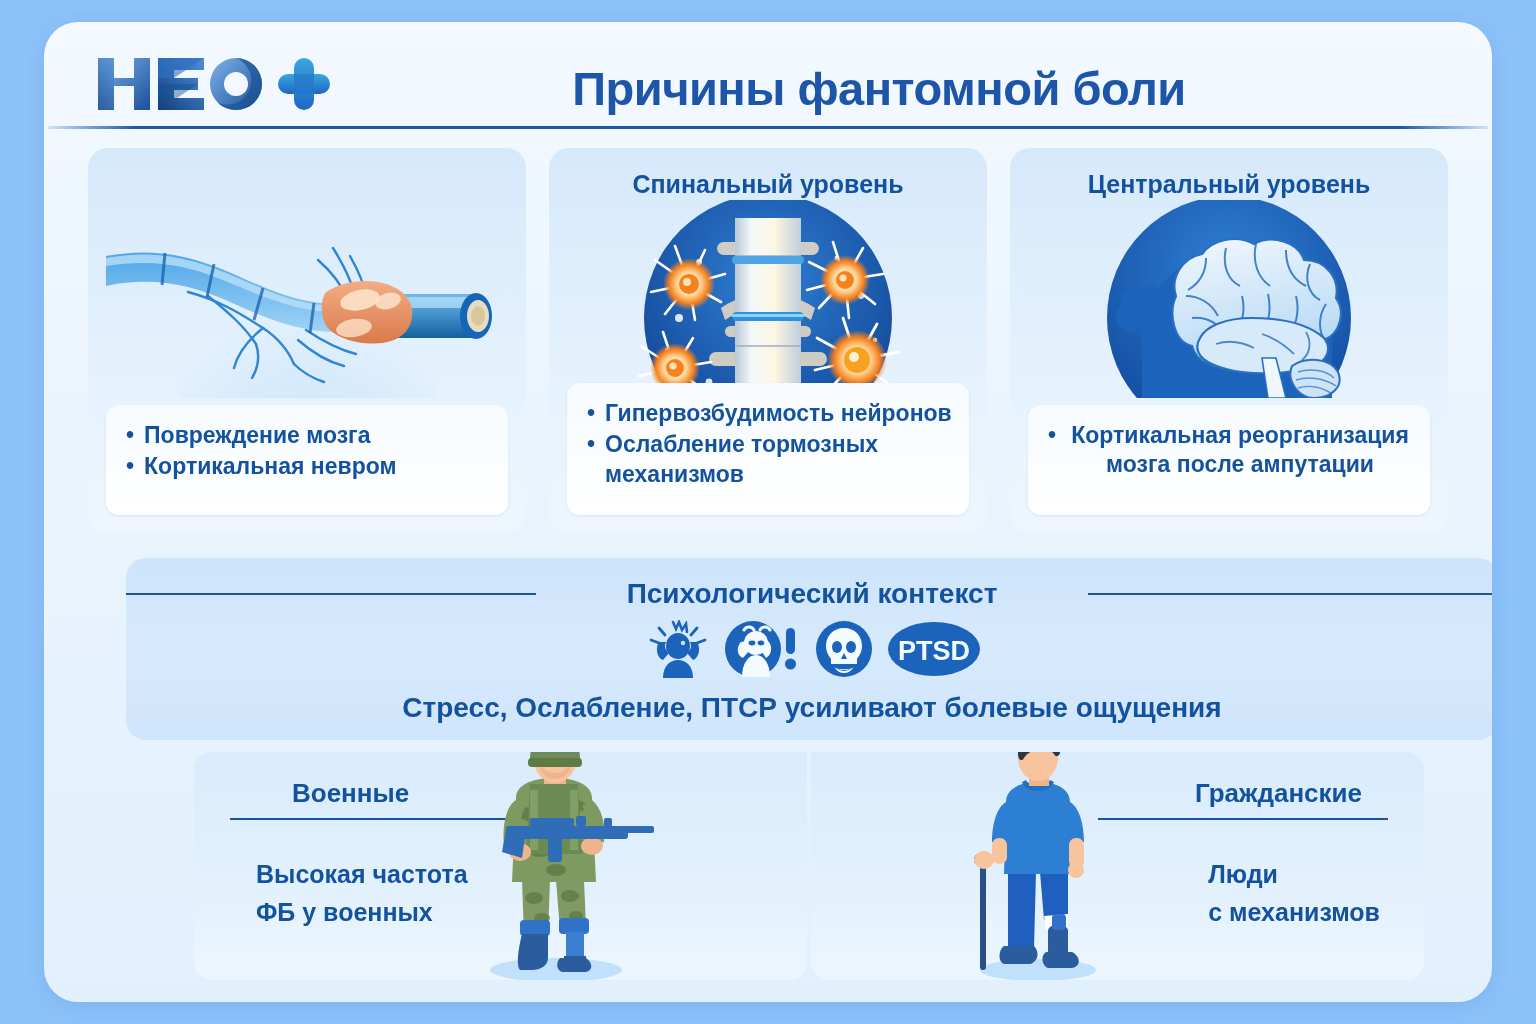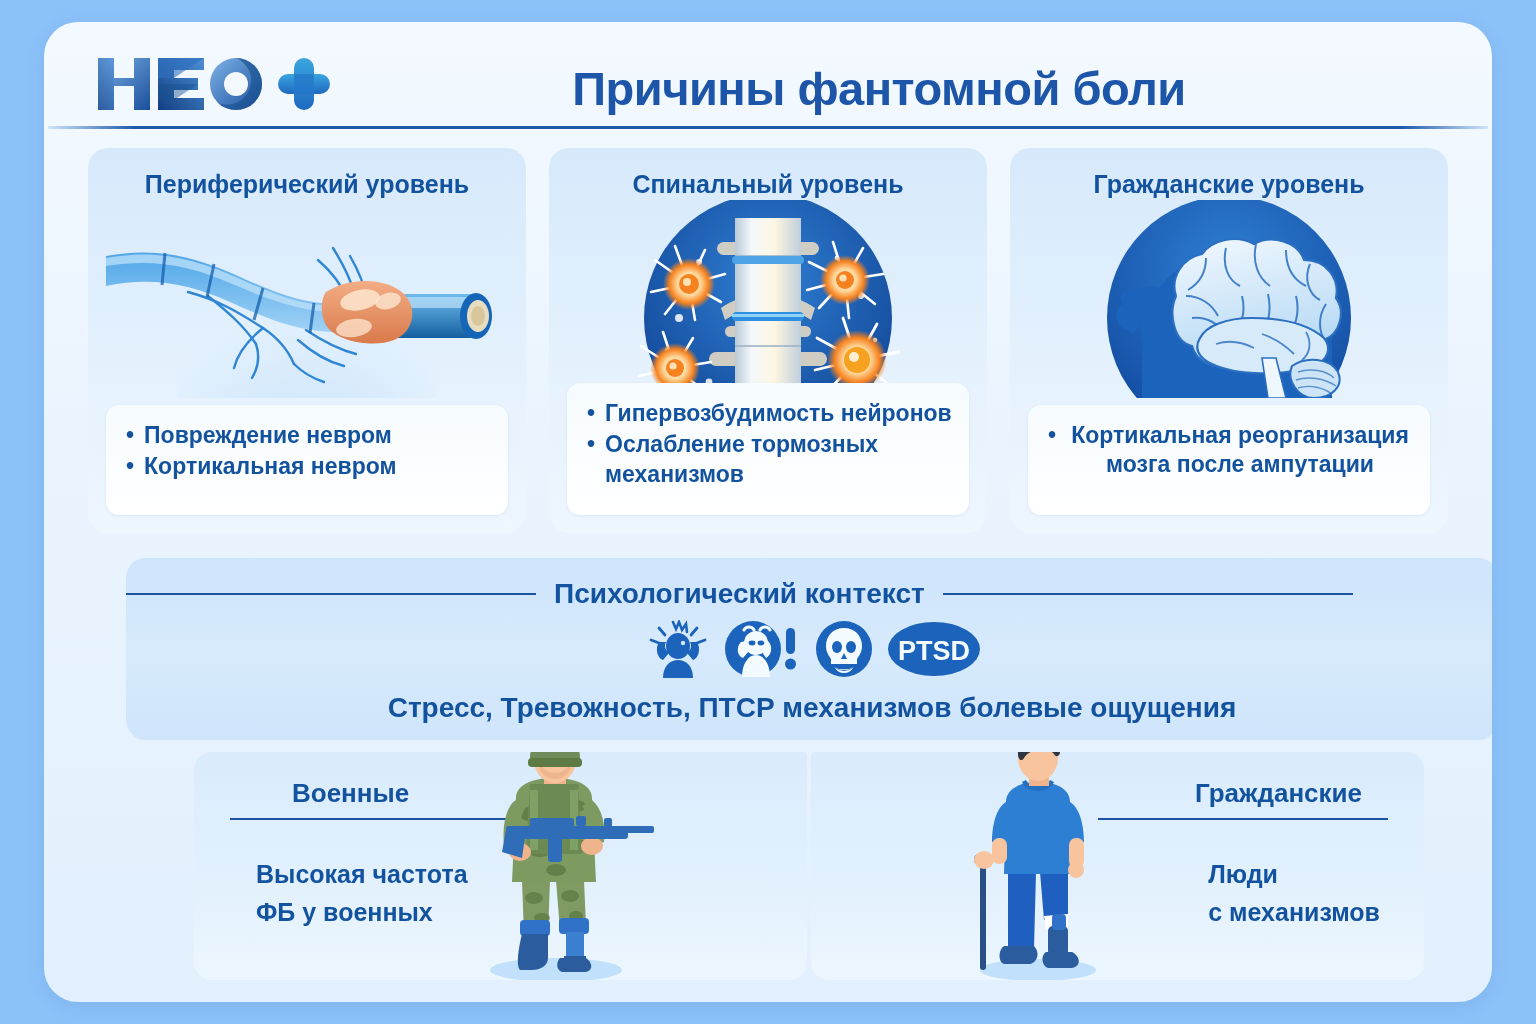--- a/index.html
+++ b/index.html
@@ -66,21 +66,21 @@
   .bullets.centered .bullet{justify-content:flex-start;}
   .bullets.centered .btxt{text-align:center;}
 
   
   .psych{
     position:absolute;left:82px;top:536px;width:1372px;height:182px;
     border-radius:20px;
     background:linear-gradient(180deg,#cde4fb 0%,#d7eafd 50%,#cfe5fb 100%);
   }
   .psych-head{position:absolute;left:0;top:20px;width:100%;height:32px;
-     display:flex;align-items:center;justify-content:flex-start;gap:18px;}
+     display:flex;align-items:center;justify-content:space-between;gap:18px;}
   .psych-line{height:2px;background:#1b55a2;flex:0 0 410px;}
   .psych-title{font-size:28px;font-weight:bold;color:#12529e;white-space:nowrap;}
   .psych-icons{position:absolute;left:0;top:62px;width:100%;height:62px;
      display:flex;align-items:center;justify-content:center;gap:11px;}
   .psych-caption{
     position:absolute;left:0;top:134px;width:100%;text-align:center;
     font-size:28px;font-weight:bold;color:#12529e;white-space:nowrap;
   }
 
   
@@ -151,21 +151,20 @@
           <rect x="202" y="22" width="20" height="20" fill="#1f72c8" opacity=".55"></rect>
         </svg>
       </div>
       <div class="title">Причины фантомной боли</div>
       <div class="hdr-rule"></div>
     </div>
 
     <div class="cards">
 
       <div class="card c1">
-        <div class="card-title">Периферический уровень</div>
         <div class="card-art">
           <svg viewBox="0 0 438 198" width="438" height="198" aria-hidden="true">
             <defs>
               <linearGradient id="nrv" x1="0" y1="0" x2="0" y2="1">
                 <stop offset="0" stop-color="#4fa6e8"></stop>
                 <stop offset="35" stop-color="#9fd2f5"></stop>
                 <stop offset="0.35" stop-color="#a8d7f7"></stop>
                 <stop offset="1" stop-color="#1565b8"></stop>
               </linearGradient>
               <linearGradient id="nrv2" x1="0" y1="0" x2="0" y2="1">
@@ -215,21 +214,21 @@
 
             <path d="M238 92 C262 76 300 78 316 94 C330 108 326 132 306 140 C286 148 252 142 240 128 C232 118 232 100 238 92 Z" fill="url(#neuroma)"></path>
             <ellipse cx="272" cy="100" rx="20" ry="10" fill="#fde6cf" opacity=".85" transform="rotate(-12 272 100)"></ellipse>
             <ellipse cx="300" cy="101" rx="13" ry="8" fill="#fde6cf" opacity=".8" transform="rotate(-14 300 101)"></ellipse>
             <ellipse cx="266" cy="128" rx="18" ry="9" fill="#fde6cf" opacity=".75" transform="rotate(-8 266 128)"></ellipse>
           </svg>
         </div>
         <div class="bullets">
           <div class="bullet">
             <span class="dot">•</span>
-            <span class="btxt">Повреждение невром</span>
+            <span class="btxt">Повреждение мозга</span>
           </div>
           <div class="bullet">
             <span class="dot">•</span>
             <span class="btxt">Кортикальная невром</span>
           </div>
         </div>
       </div>
 
       <div class="card c2">
         <div class="card-title">Спинальный уровень</div>
@@ -358,21 +357,21 @@
             <span class="btxt">Гипервозбудимость нейронов</span>
           </div>
           <div class="bullet">
             <span class="dot">•</span>
             <span class="btxt">Ослабление тормозных механизмов</span>
           </div>
         </div>
       </div>
 
       <div class="card c3">
-        <div class="card-title">Гражданские уровень</div>
+        <div class="card-title">Центральный уровень</div>
         <div class="card-art">
           <svg viewBox="0 0 438 198" width="438" height="198" aria-hidden="true">
             <defs>
               <radialGradient id="brcirc" cx="0.5" cy="0.3" r="0.8">
                 <stop offset="0" stop-color="#2f7fd4"></stop>
                   <stop offset="1" stop-color="#0e459a"></stop>
               </radialGradient>
               <linearGradient id="brn" x1="0" y1="0" x2="0.3" y2="1">
                 <stop offset="0" stop-color="#f2f8fe"></stop>
                   <stop offset="1" stop-color="#b4d8f4"></stop>
@@ -497,21 +496,21 @@
         </span>
 
         <span>
           <svg width="96" height="56" viewBox="0 0 96 56" aria-hidden="true">
             <ellipse cx="48" cy="28" rx="46" ry="27" fill="#1b63bb"></ellipse>
             <text x="48" y="39" text-anchor="middle" font-family="'Liberation Sans',sans-serif" font-size="27" font-weight="bold" fill="#f4fbff">PTSD</text>
           </svg>
         </span>
       </div>
 
-      <div class="psych-caption">Стресс, Тревожность, ПТСР механизмов болевые ощущения</div>
+      <div class="psych-caption">Стресс, Ослабление, ПТСР усиливают болевые ощущения</div>
     </div>
 
     <div class="bottom">
 
       <div class="half left">
         <div class="half-title">Военные</div>
         <div class="half-rule"></div>
         <div class="half-text">
           <div>Высокая частота</div>
           <div>ФБ у военных</div>

